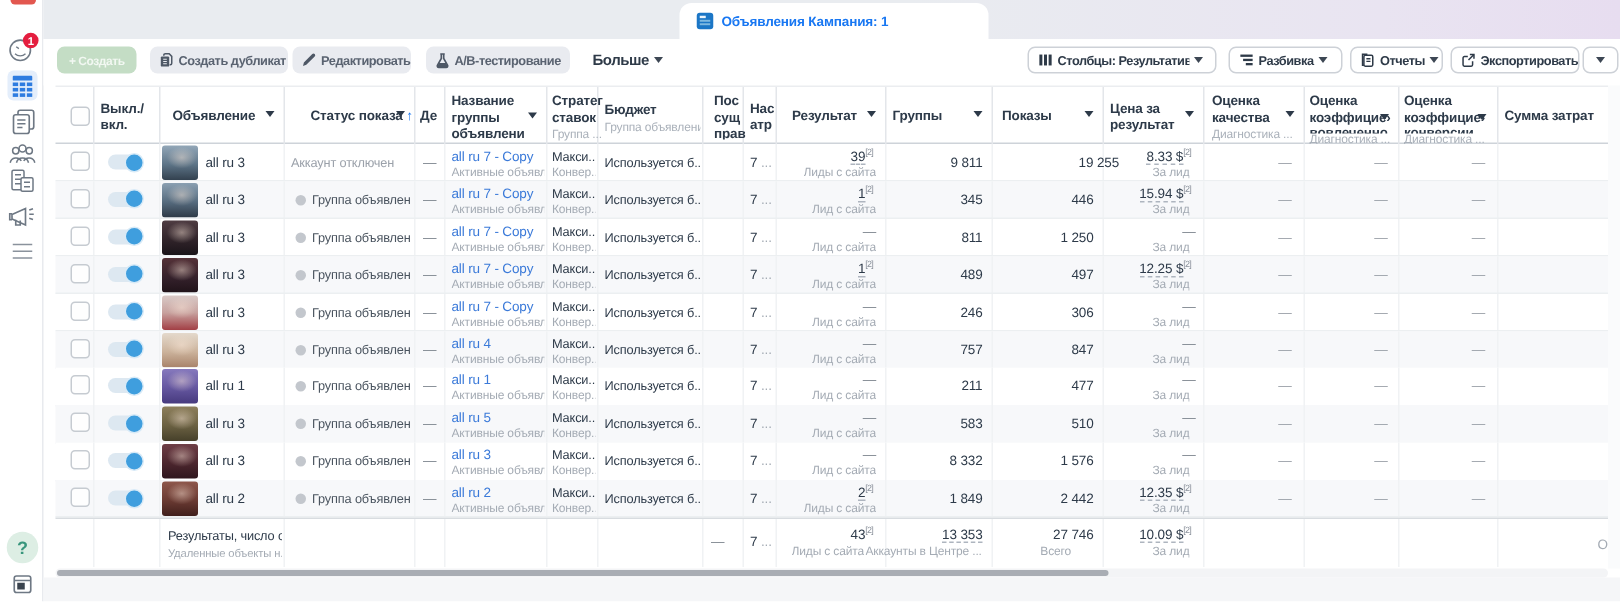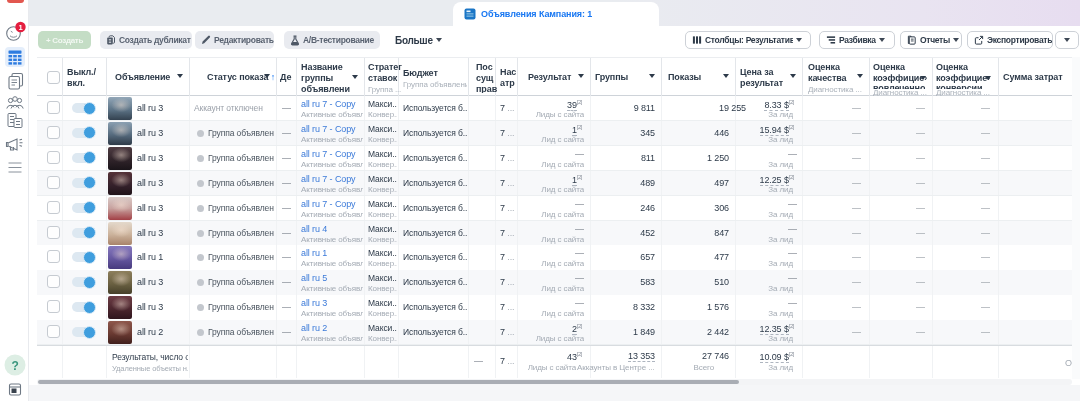--- a/index.html
+++ b/index.html
@@ -487,21 +487,21 @@
 <div class="st" style="left:171px;top:7px;width:66px">Группа объявлений</div>
 <div class="dash" style="left:245px;top:7px">—</div>
 <div class="lnk" style="left:264px;top:3px;width:61px">all ru 4</div>
 <div class="sub" style="left:264px;top:14px;width:62px">Активные объявле</div>
 <div class="nm" style="left:331px;top:3px;width:29px;font-size:8.5px">Макси...</div>
 <div class="sub" style="left:331px;top:14px;width:29px">Конвер..</div>
 <div class="nm" style="left:366px;top:7px;width:64px;font-size:8.5px">Используется б...</div>
 <div class="nm" style="left:463px;top:7px;width:16px">7 <span style="color:#a4abb4">...</span></div>
 <div class="num" style="right:488px;top:3px;color:#7d848e">—</div>
 <div class="sub" style="right:488px;top:14px">Лид с сайта</div>
-<div class="num" style="right:417px;top:7px">452</div>
+<div class="num" style="right:417px;top:7px">757</div>
 <div class="num" style="right:343px;top:7px">847</div>
 <div class="num" style="right:275px;top:3px;color:#7d848e">—</div>
 <div class="sub" style="right:279px;top:14px">За лид</div>
 <div class="num" style="right:211px;top:7px;color:#9aa0a8">—</div>
 <div class="num" style="right:147px;top:7px;color:#9aa0a8">—</div>
 <div class="num" style="right:82px;top:7px;color:#9aa0a8">—</div>
 <div class="rline" style="top:24.4px"></div>
 </div>
 <div class="row rowa" style="top:188.4px">
 <div class="bvline" style="left:25px;top:0;height:24.9px"></div>
@@ -531,21 +531,21 @@
 <div class="st" style="left:171px;top:7px;width:66px">Группа объявлений</div>
 <div class="dash" style="left:245px;top:7px">—</div>
 <div class="lnk" style="left:264px;top:3px;width:61px">all ru 1</div>
 <div class="sub" style="left:264px;top:14px;width:62px">Активные объявле</div>
 <div class="nm" style="left:331px;top:3px;width:29px;font-size:8.5px">Макси...</div>
 <div class="sub" style="left:331px;top:14px;width:29px">Конвер..</div>
 <div class="nm" style="left:366px;top:7px;width:64px;font-size:8.5px">Используется б...</div>
 <div class="nm" style="left:463px;top:7px;width:16px">7 <span style="color:#a4abb4">...</span></div>
 <div class="num" style="right:488px;top:3px;color:#7d848e">—</div>
 <div class="sub" style="right:488px;top:14px">Лид с сайта</div>
-<div class="num" style="right:417px;top:7px">657</div>
+<div class="num" style="right:417px;top:7px">211</div>
 <div class="num" style="right:343px;top:7px">477</div>
 <div class="num" style="right:275px;top:3px;color:#7d848e">—</div>
 <div class="sub" style="right:279px;top:14px">За лид</div>
 <div class="num" style="right:211px;top:7px;color:#9aa0a8">—</div>
 <div class="num" style="right:147px;top:7px;color:#9aa0a8">—</div>
 <div class="num" style="right:82px;top:7px;color:#9aa0a8">—</div>
 <div class="rline" style="top:24.4px"></div>
 </div>
 <div class="row rowb" style="top:213.3px">
 <div class="bvline" style="left:25px;top:0;height:24.9px"></div>

